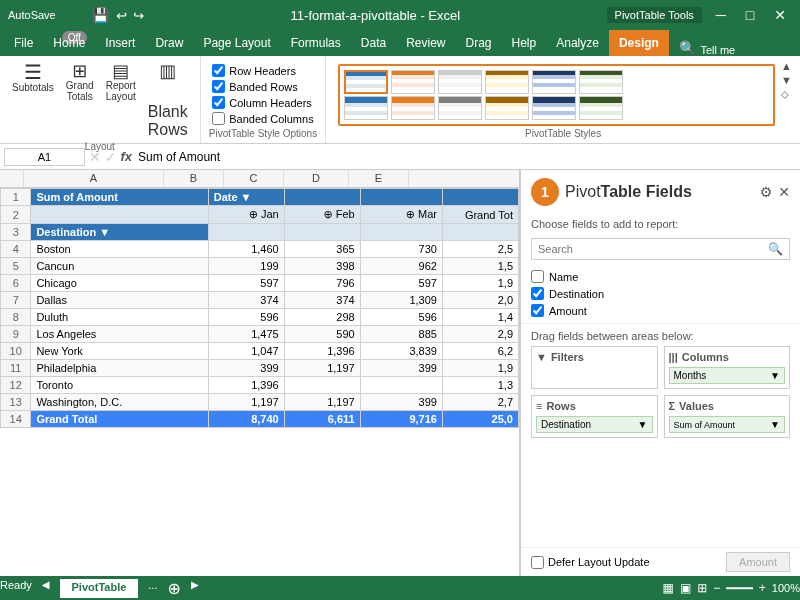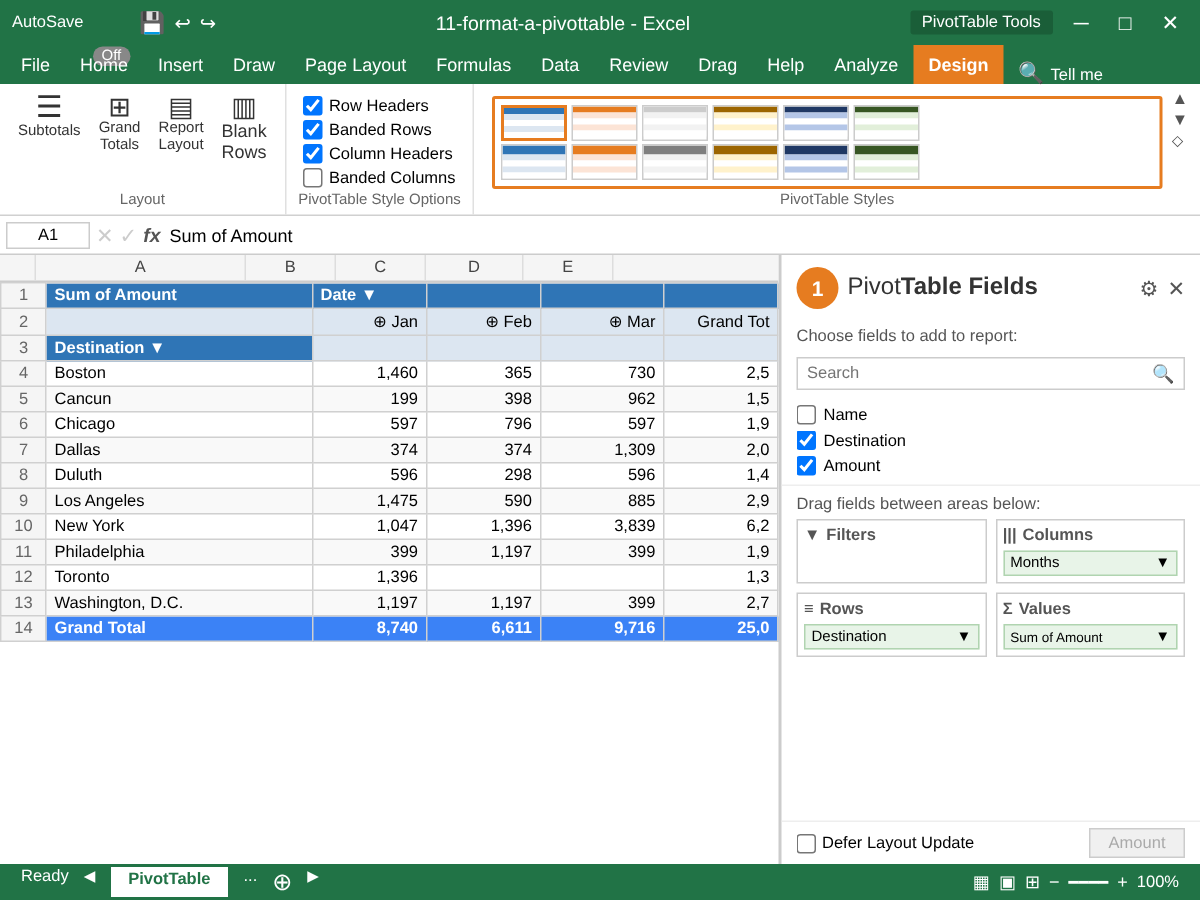--- a/index.html
+++ b/index.html
@@ -58,21 +58,21 @@
     }
     .style-swatch-line { height: 4px; width: 100%; }
     .style-swatch.selected { border: 2px solid #e67c20; }
     .pivot-styles-scroll { display: flex; flex-direction: column; gap: 2px; margin-left: 2px; font-size: 16px; cursor: pointer; }
 
     
     .formula-bar {
       display: flex; align-items: center; background: white; border-bottom: 1px solid #ccc; height: 26px; padding: 0 4px;
     }
     .name-box {
-      width: 56px; border: 1px solid #ccc; padding: 2px 4px; font-size: 11px; text-align: center; margin-right: 4px;
+      width: 81px; border: 1px solid #ccc; padding: 2px 4px; font-size: 11px; text-align: center; margin-right: 4px;
     }
     .formula-fx { font-style: italic; font-weight: bold; color: #555; font-size: 13px; margin-right: 6px; }
     .formula-input { flex: 1; border: none; outline: none; font-size: 12px; }
 
     
     .main-content { display: flex; height: calc(600px - 30px - 26px - 88px - 26px - 24px); }
 
     
     .spreadsheet-area { flex: 1; overflow: hidden; background: white; border-right: 1px solid #ccc; }
     .col-headers { display: flex; background: #f5f5f5; border-bottom: 1px solid #ccc; }
@@ -115,21 +115,21 @@
     .area-header { display: flex; align-items: center; gap: 4px; font-size: 11px; color: #555; font-weight: bold; margin-bottom: 4px; }
     .area-item { background: #e8f4e8; border: 1px solid #b0d4b0; padding: 2px 4px; font-size: 10px; display: flex; align-items: center; justify-content: space-between; margin-top: 2px; }
 
     .defer-section { display: flex; align-items: center; justify-content: space-between; padding: 4px 10px; border-top: 1px solid #eee; margin-top: auto; }
     .defer-label { display: flex; align-items: center; gap: 4px; font-size: 11px; }
     .update-btn { background: #f0f0f0; border: 1px solid #ccc; padding: 3px 12px; font-size: 11px; cursor: pointer; color: #aaa; }
 
     
     .status-bar {
       display: flex; align-items: center; justify-content: space-between;
-      background: #217346; color: white; height: 24px; padding: 0 14px; font-size: 11px;
+      background: #217346; color: white; height: 24px; padding: 0 0; font-size: 11px;
     }
     .status-bar-left { display: flex; gap: 10px; }
     .status-bar-right { display: flex; align-items: center; gap: 6px; }
     .sheet-tab { background: white; color: #217346; padding: 2px 12px; font-size: 11px; font-weight: bold; cursor: pointer; }
 
     .scroll-arrow { font-size: 10px; cursor: pointer; }
     .add-sheet { font-size: 16px; cursor: pointer; color: white; }
   </style>
 </head>
 <body>
@@ -179,21 +179,21 @@
       <div class="ribbon-btn">
         <span class="ribbon-icon" style="font-size:18px;">⊞</span>
         <span style="font-size:10px;text-align:center;">Grand<br>Totals</span>
       </div>
       <div class="ribbon-btn">
         <span class="ribbon-icon" style="font-size:18px;">▤</span>
         <span style="font-size:10px;text-align:center;">Report<br>Layout</span>
       </div>
       <div class="ribbon-btn">
         <span class="ribbon-icon" style="font-size:18px;">▥</span>
-        <span style="font-size:12px;text-align:center;">Blank<br>Rows</span>
+        <span style="font-size:16px;text-align:right;margin-top:23px;">Blank<br>Rows</span>
       </div>
     </div>
     <div class="ribbon-group-label">Layout</div>
   </div>
 
   <div class="ribbon-group">
     <div class="ribbon-group-content">
       <div class="checkbox-group">
         <label class="checkbox-item">
           <input type="checkbox" checked="" style="">

